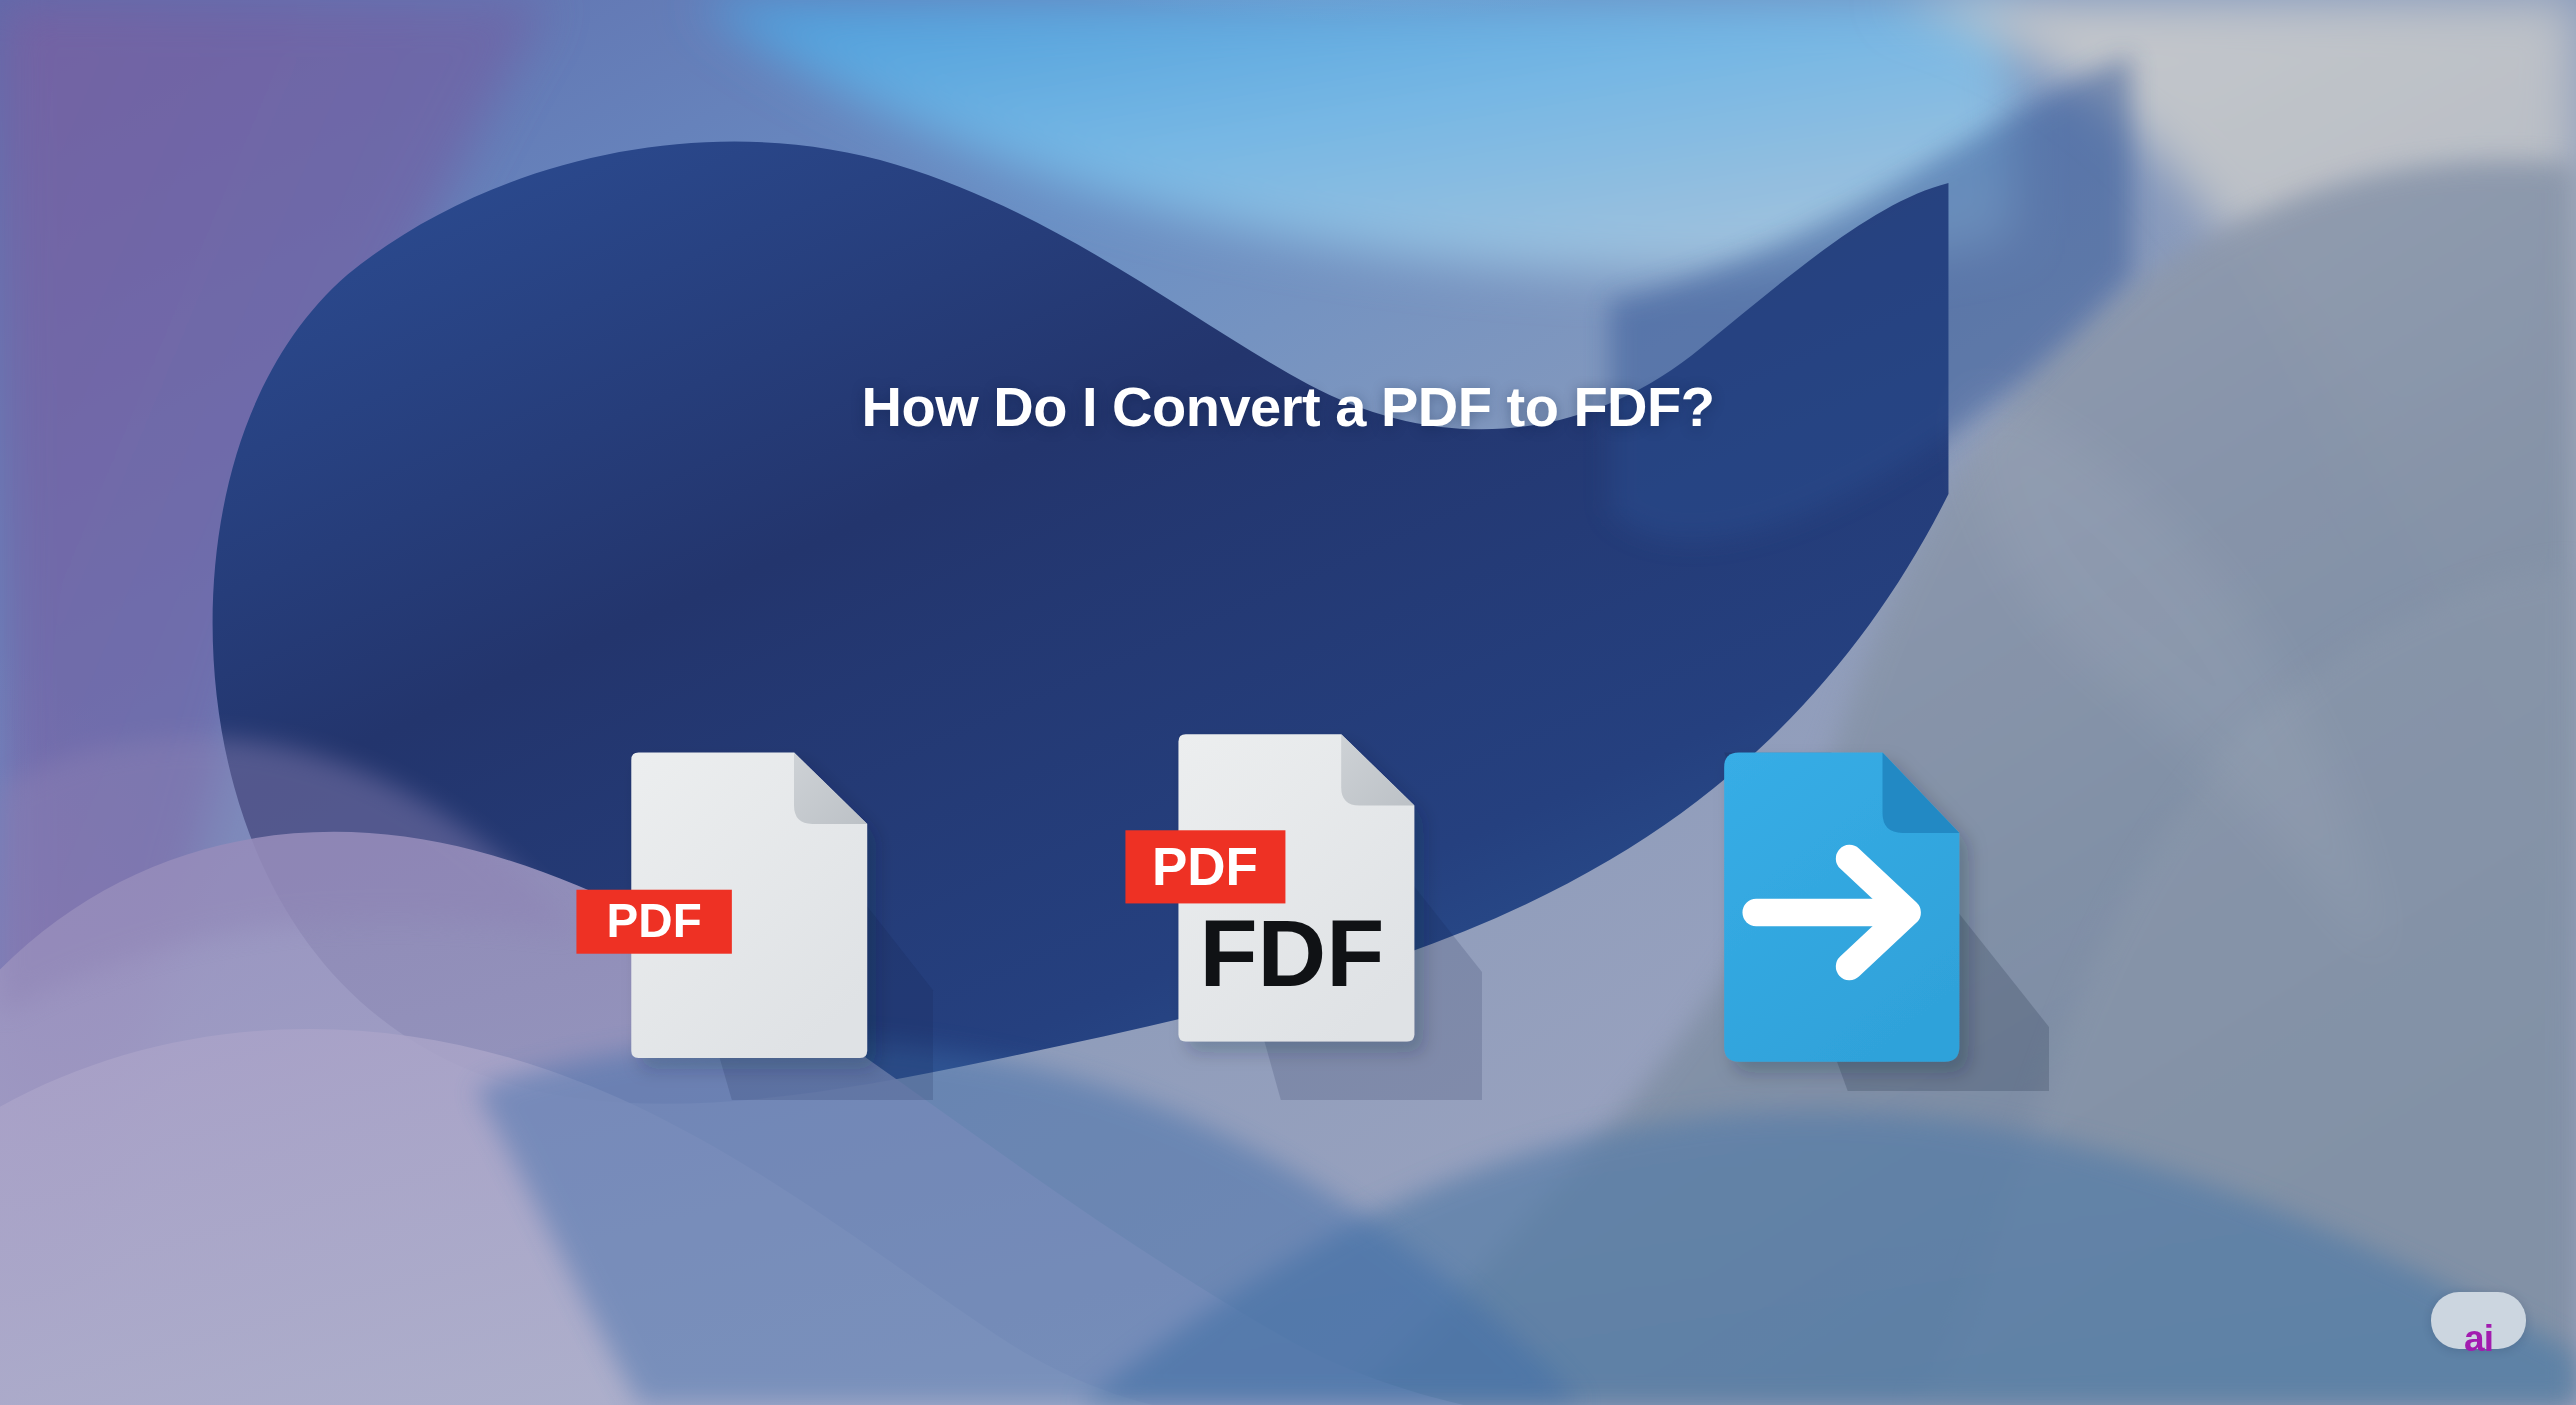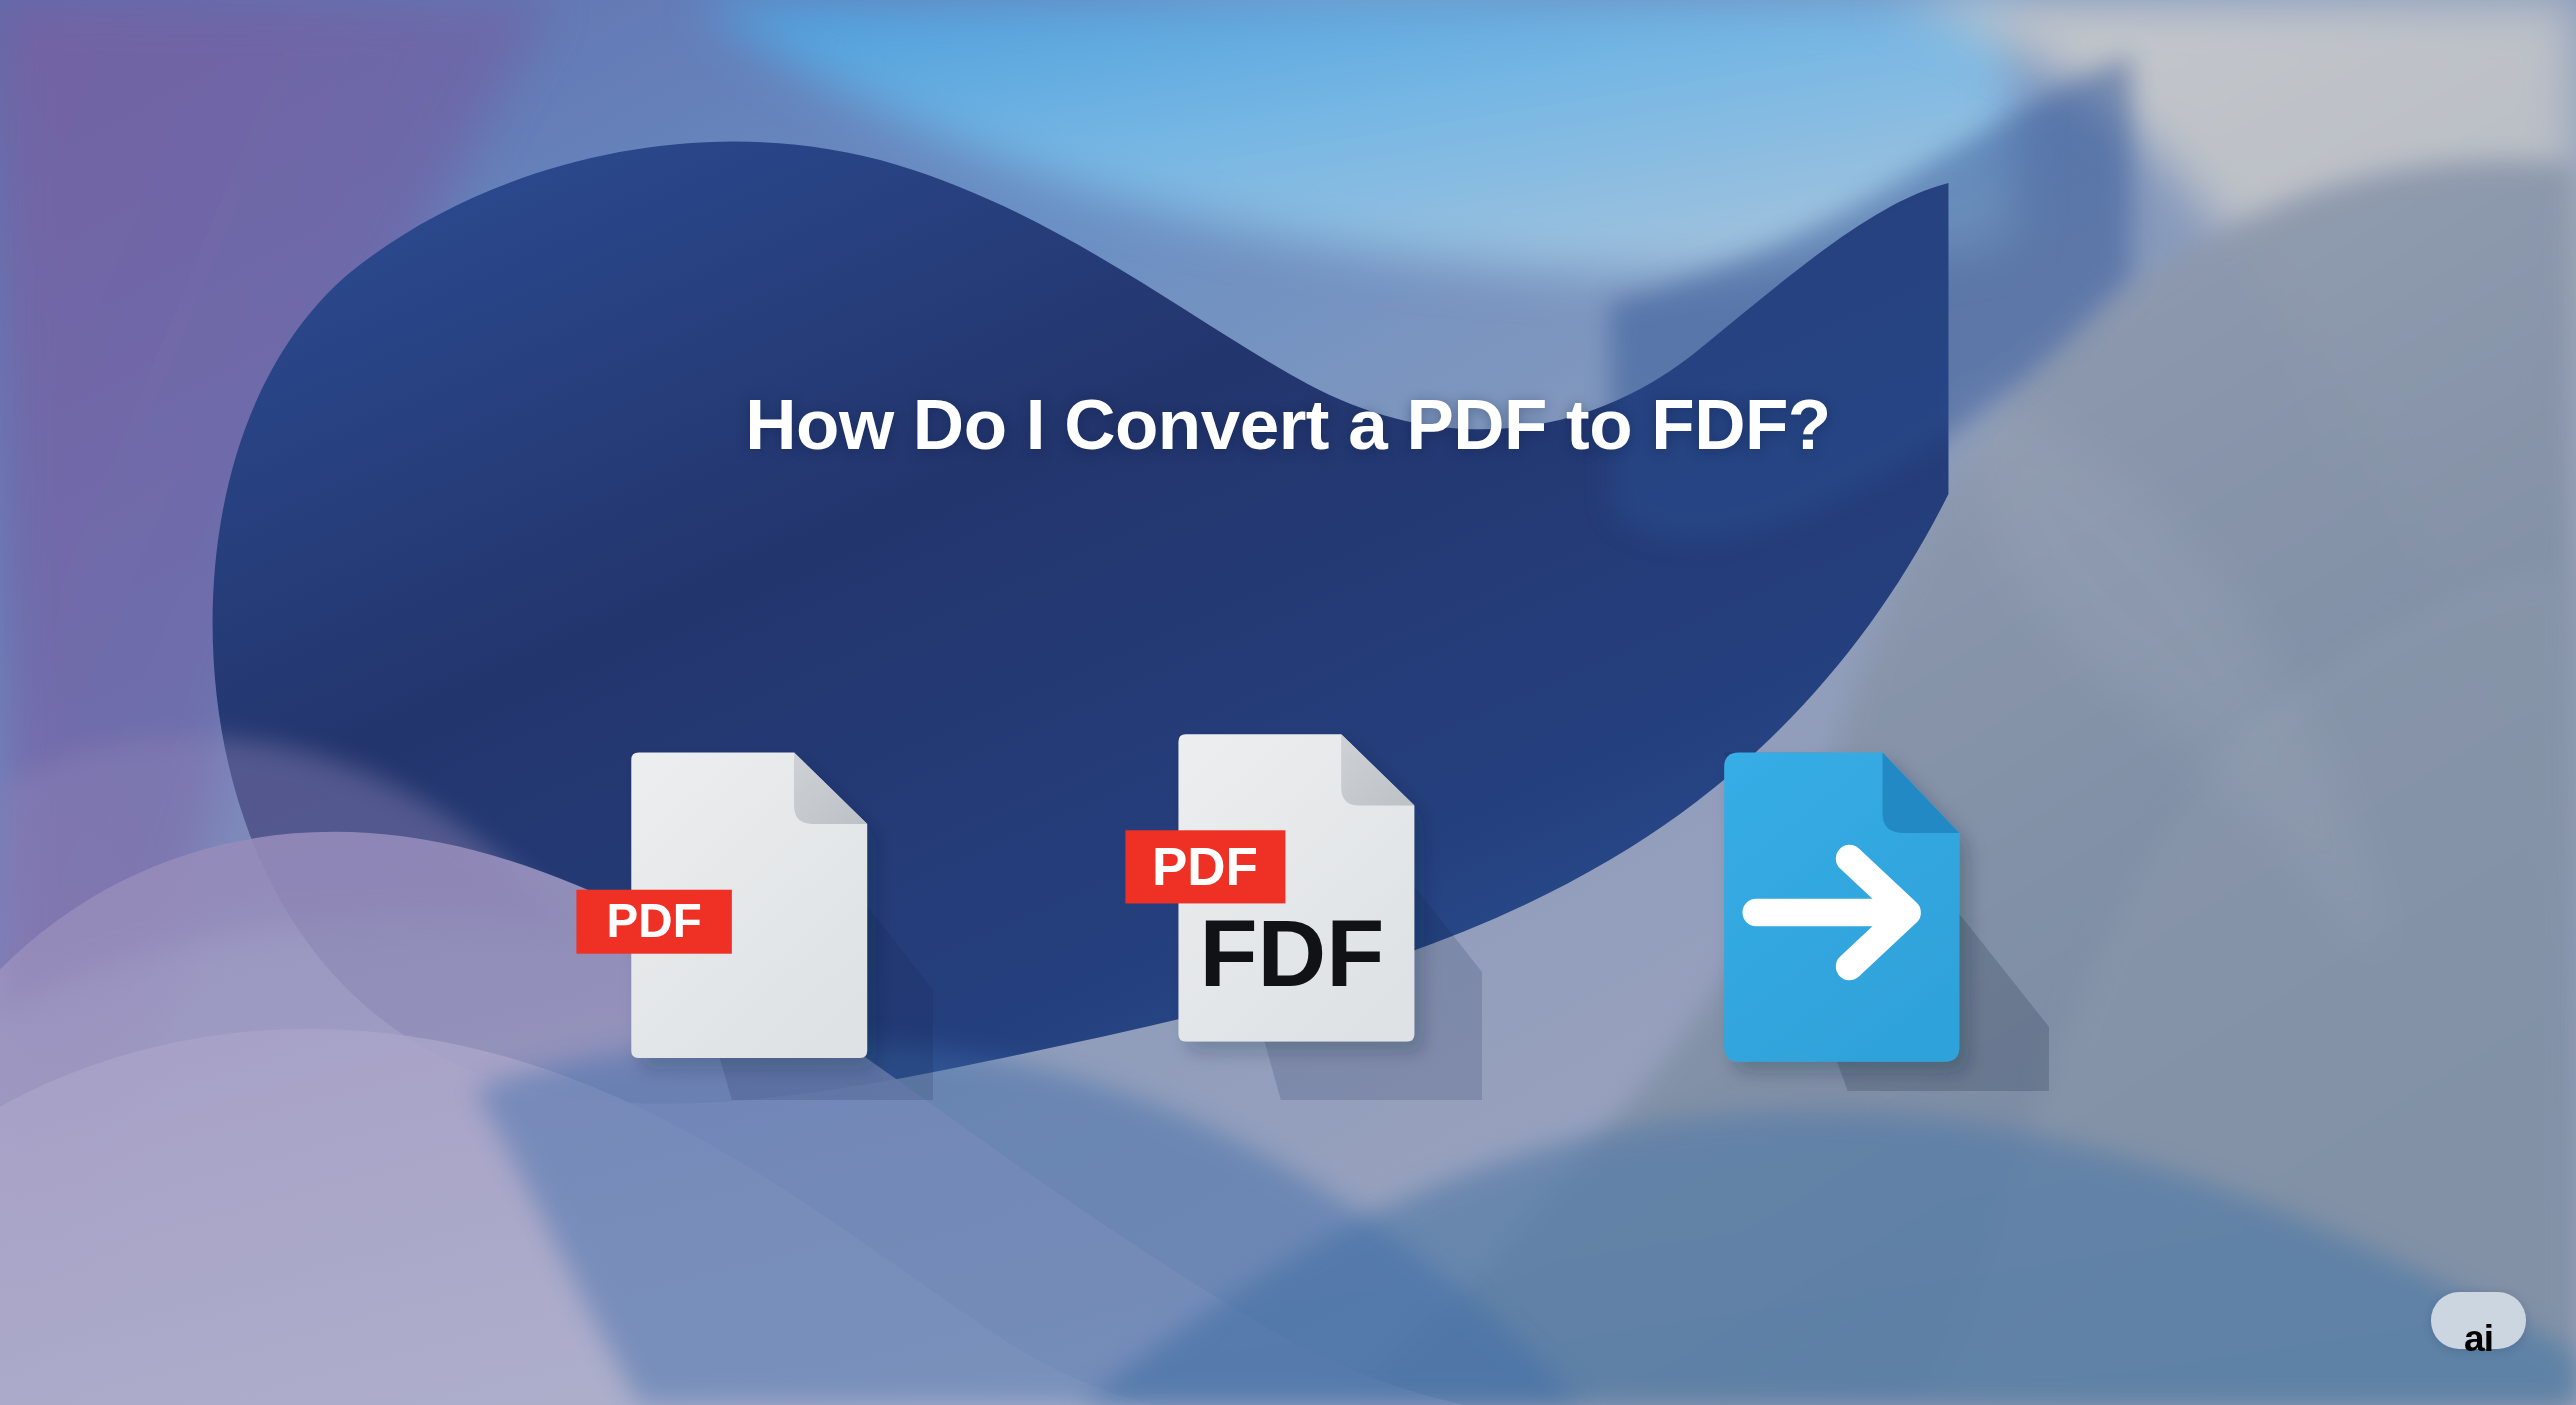--- a/index.html
+++ b/index.html
@@ -14,21 +14,21 @@
   }
   #bg{position:absolute;inset:0;width:100%;height:100%;display:block;}
 
   
   .title-wrap{
     position:absolute;left:0;top:340px;width:2576px;
     text-align:center;pointer-events:none;
   }
   .title{
     display:inline-block;
-    font-size:71px;
+    font-size:56px;
     font-weight:bold;
     color:#ffffff;
     letter-spacing:-0.5px;
     line-height:1.05;
     text-shadow:0 1.8px 12.8px rgba(10,25,60,.35);
     white-space:nowrap;
   }
 
   
   .icon-row{position:absolute;left:0;top:714px;width:2576px;height:384px;}
@@ -41,21 +41,21 @@
   
   .ai-badge{
     position:absolute;left:2431px;top:1292px;
     width:95px;height:57px;
     border-radius:28px;
     background:#ccd6e0;
     display:flex;align-items:center;justify-content:center;
     box-shadow:0 1.8px 9.1px rgba(20,40,70,.18);
   }
   .ai-badge span{
-    font-size:37px;font-weight:bold;color:#000000;
+    font-size:37px;font-weight:bold;color:#a21caf;
     line-height:1;letter-spacing:-0.9px;
     position:relative;top:-1.8px;margin-top:40px;
   }
 </style>
 </head>
 <body>
 
 <div id="stage">
 
   <svg id="bg" viewBox="0 0 2816 1536" preserveAspectRatio="none">

